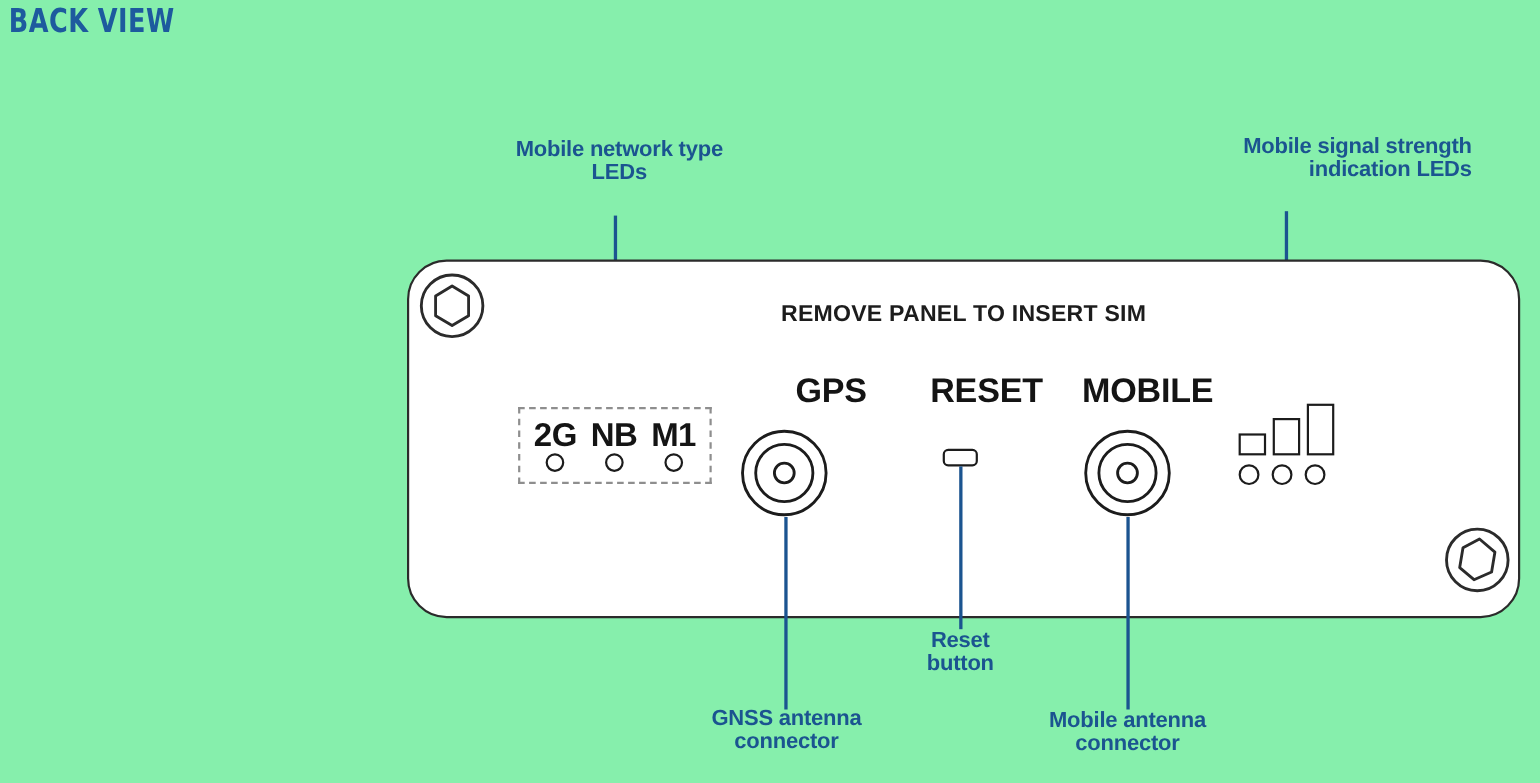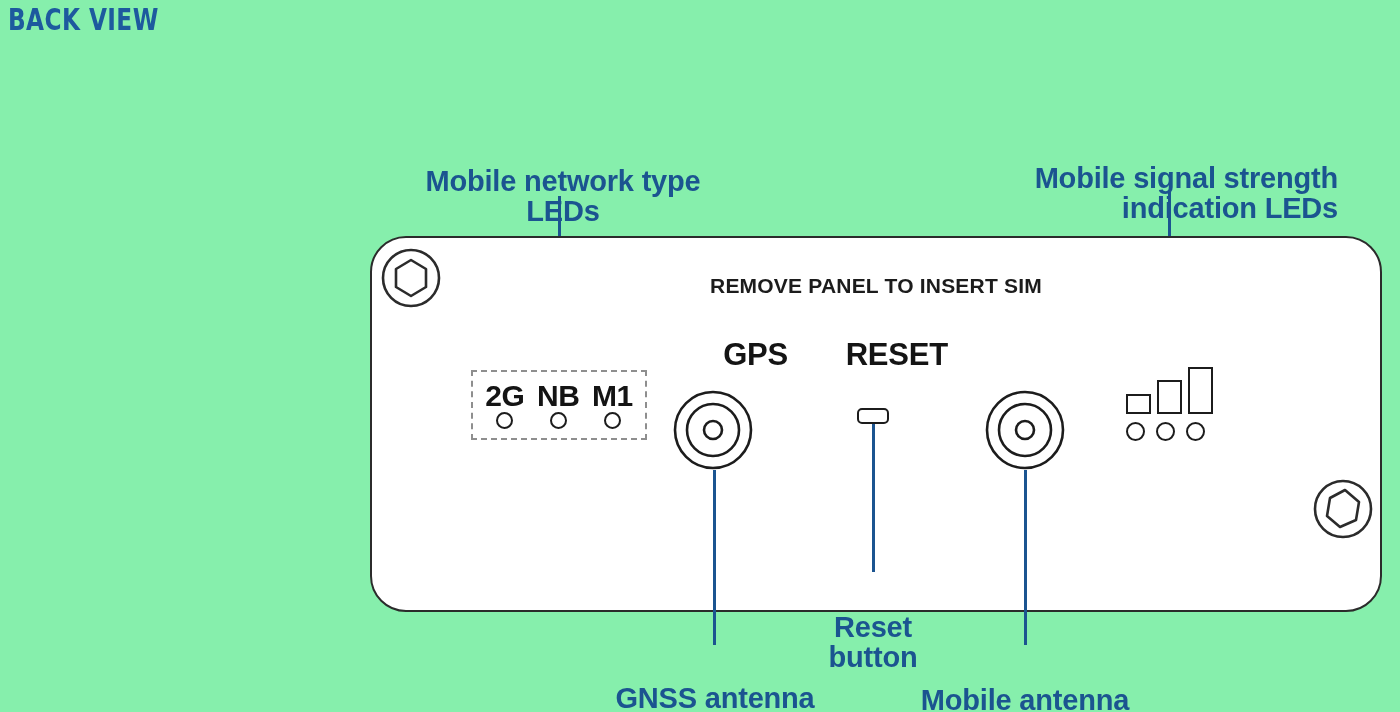--- a/index.html
+++ b/index.html
@@ -33,42 +33,41 @@
     transform: scaleX(0.86);
     transform-origin: left top;
     white-space: nowrap;
   }
 
   
   .callout {
     position: absolute;
     color: #1b5490;
     font-weight: 700;
-    font-size: 29px;
+    font-size: 20px;
     line-height: 1.04;
     text-align: center;
     white-space: pre-line;
     letter-spacing: -0.2px;
-    margin-top: 40px;
   }
 
   
   .leader {
     position: absolute;
     background: #1b5490;
     width: 3px;
   }
 
   
   .panel {
     position: absolute;
     left: 370px;
     top: 236px;
     width: 1012px;
-    height: 376px;
+    height: 326px;
     border: 2.5px solid #2b2b2b;
     border-radius: 36px;
     background: #ffffff;
     box-sizing: border-box;
   }
 
   
   .panel-sim-text {
     position: absolute;
     left: 0;
@@ -245,20 +244,21 @@
     <svg viewBox="0 0 80 80" xmlns="http://www.w3.org/2000/svg">
       <circle cx="40" cy="40" r="38" fill="none" stroke="#1c1c1c" stroke-width="2.6"></circle>
       <circle cx="40" cy="40" r="26" fill="none" stroke="#1c1c1c" stroke-width="2.6"></circle>
       <circle cx="40" cy="40" r="9" fill="none" stroke="#1c1c1c" stroke-width="2.6"></circle>
     </svg>
   </div>
 
   <div class="port-caption" style="left:798px; top:337px; width:150px;">RESET</div>
   <div class="reset-btn" style="left:857px; top:408px;"></div>
 
+  <div class="port-caption" style="left:948px; top:337px; width:155px;">MOBILE</div>
   <div class="coax" style="left:985px; top:390px;">
     <svg viewBox="0 0 80 80" xmlns="http://www.w3.org/2000/svg">
       <circle cx="40" cy="40" r="38" fill="none" stroke="#1c1c1c" stroke-width="2.6"></circle>
       <circle cx="40" cy="40" r="26" fill="none" stroke="#1c1c1c" stroke-width="2.6"></circle>
       <circle cx="40" cy="40" r="9" fill="none" stroke="#1c1c1c" stroke-width="2.6"></circle>
     </svg>
   </div>
 
   <div class="signal-group">
     <div class="signal-bars">

